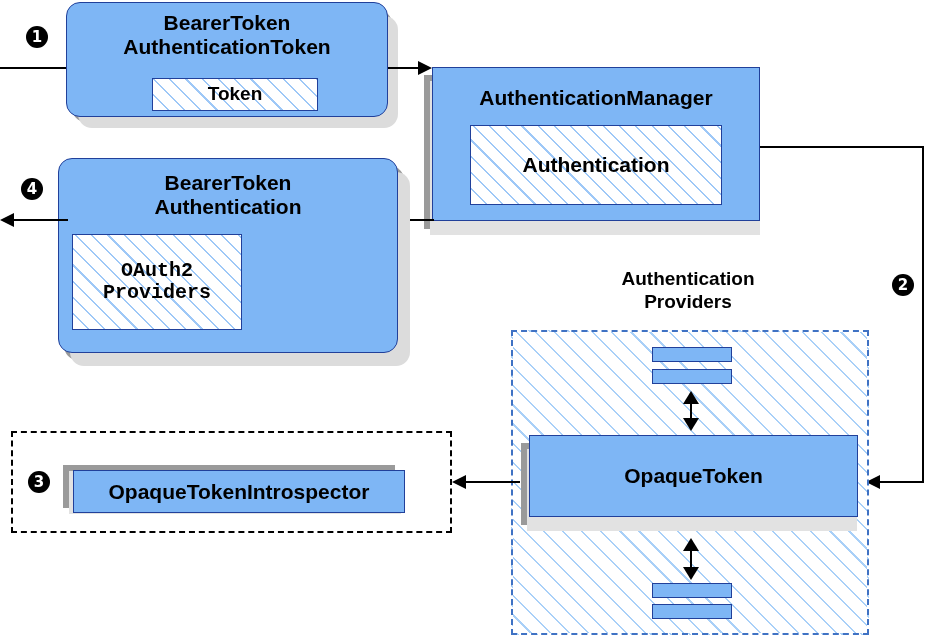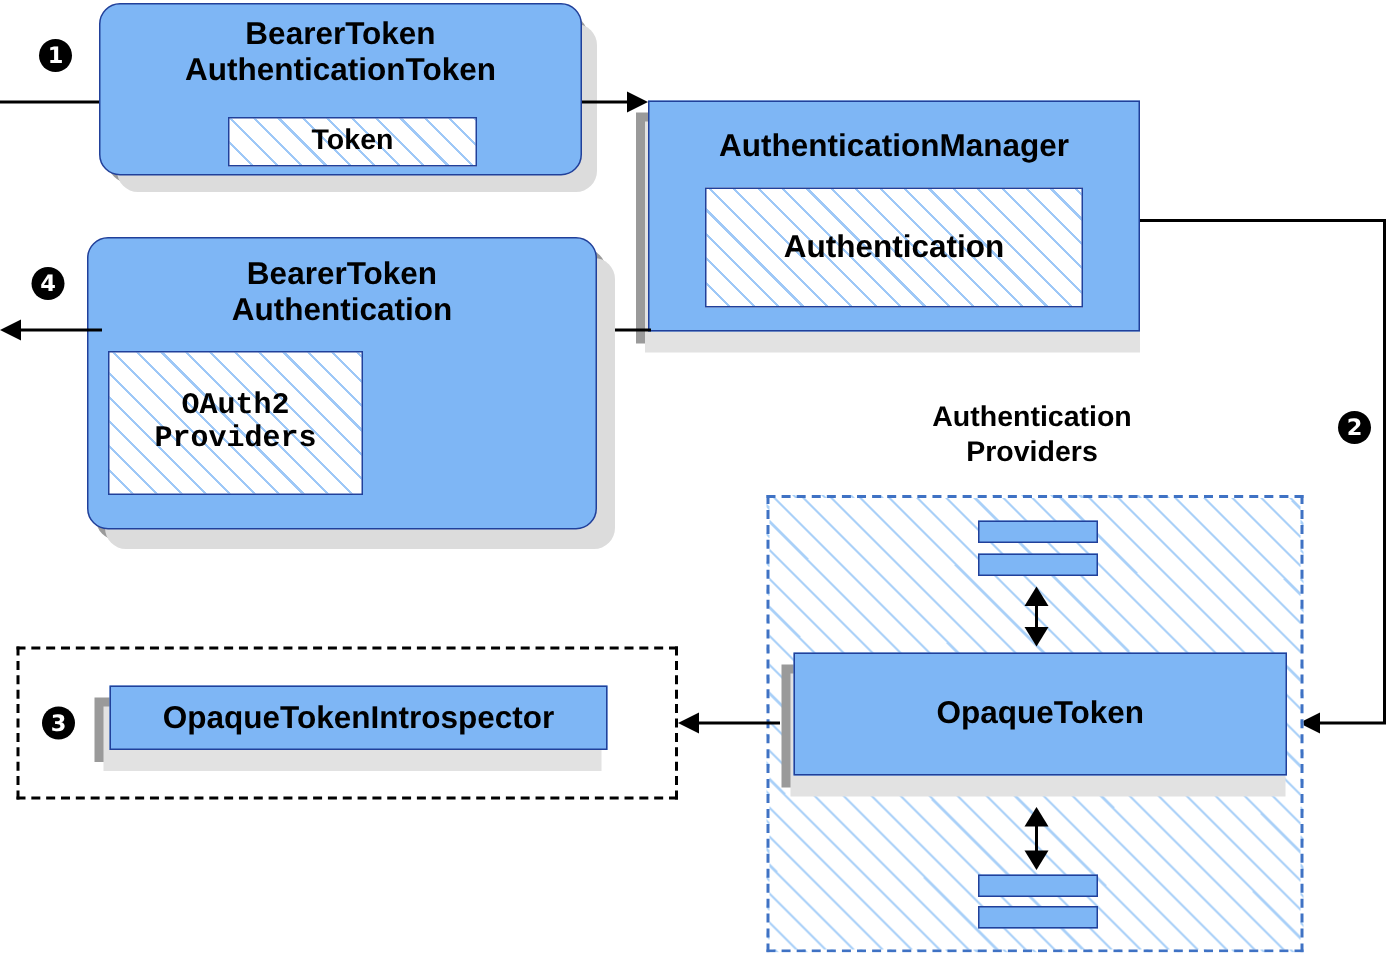--- a/index.html
+++ b/index.html
@@ -203,21 +203,21 @@
   <div class="abs mini-bar" style="left:652px; top:604px; width:80px; height:15px;"></div>
 
   <div class="abs hline" style="left:466px; top:481px; width:54px;"></div>
   <div class="abs arrow-left" style="left:452px; top:475px;"></div>
 
   <div class="abs group-dashed-black" style="left:11px; top:431px; width:441px; height:102px;"></div>
   <div class="abs step-badge" style="left:28px; top:471px;">3</div>
 
   <div class="abs shadow-sq" style="left:63px; top:465px; width:332px; height:43px;"></div>
   <div class="abs shadow-sq-lt" style="left:69px; top:471px; width:332px; height:43px;"></div>
-  <div class="abs node" style="left:73px; top:457px; width:332px; height:43px; font-size:21px;">OpaqueTokenIntrospector</div>
+  <div class="abs node" style="left:73px; top:470px; width:332px; height:43px; font-size:21px;">OpaqueTokenIntrospector</div>
 
   <div class="abs hline" style="left:398px; top:219px; width:36px;"></div>
 
   <div class="abs shadow-rounded" style="left:64px; top:166px; width:340px; height:194px;"></div>
   <div class="abs shadow-rounded-lt" style="left:70px; top:172px; width:340px; height:194px;"></div>
   <div class="abs node rounded" style="left:58px; top:158px; width:340px; height:195px; flex-direction:column; justify-content:flex-start; padding-top:12px; font-size:21px;">
     <div>BearerToken</div>
     <div>Authentication</div>
   </div>
 

